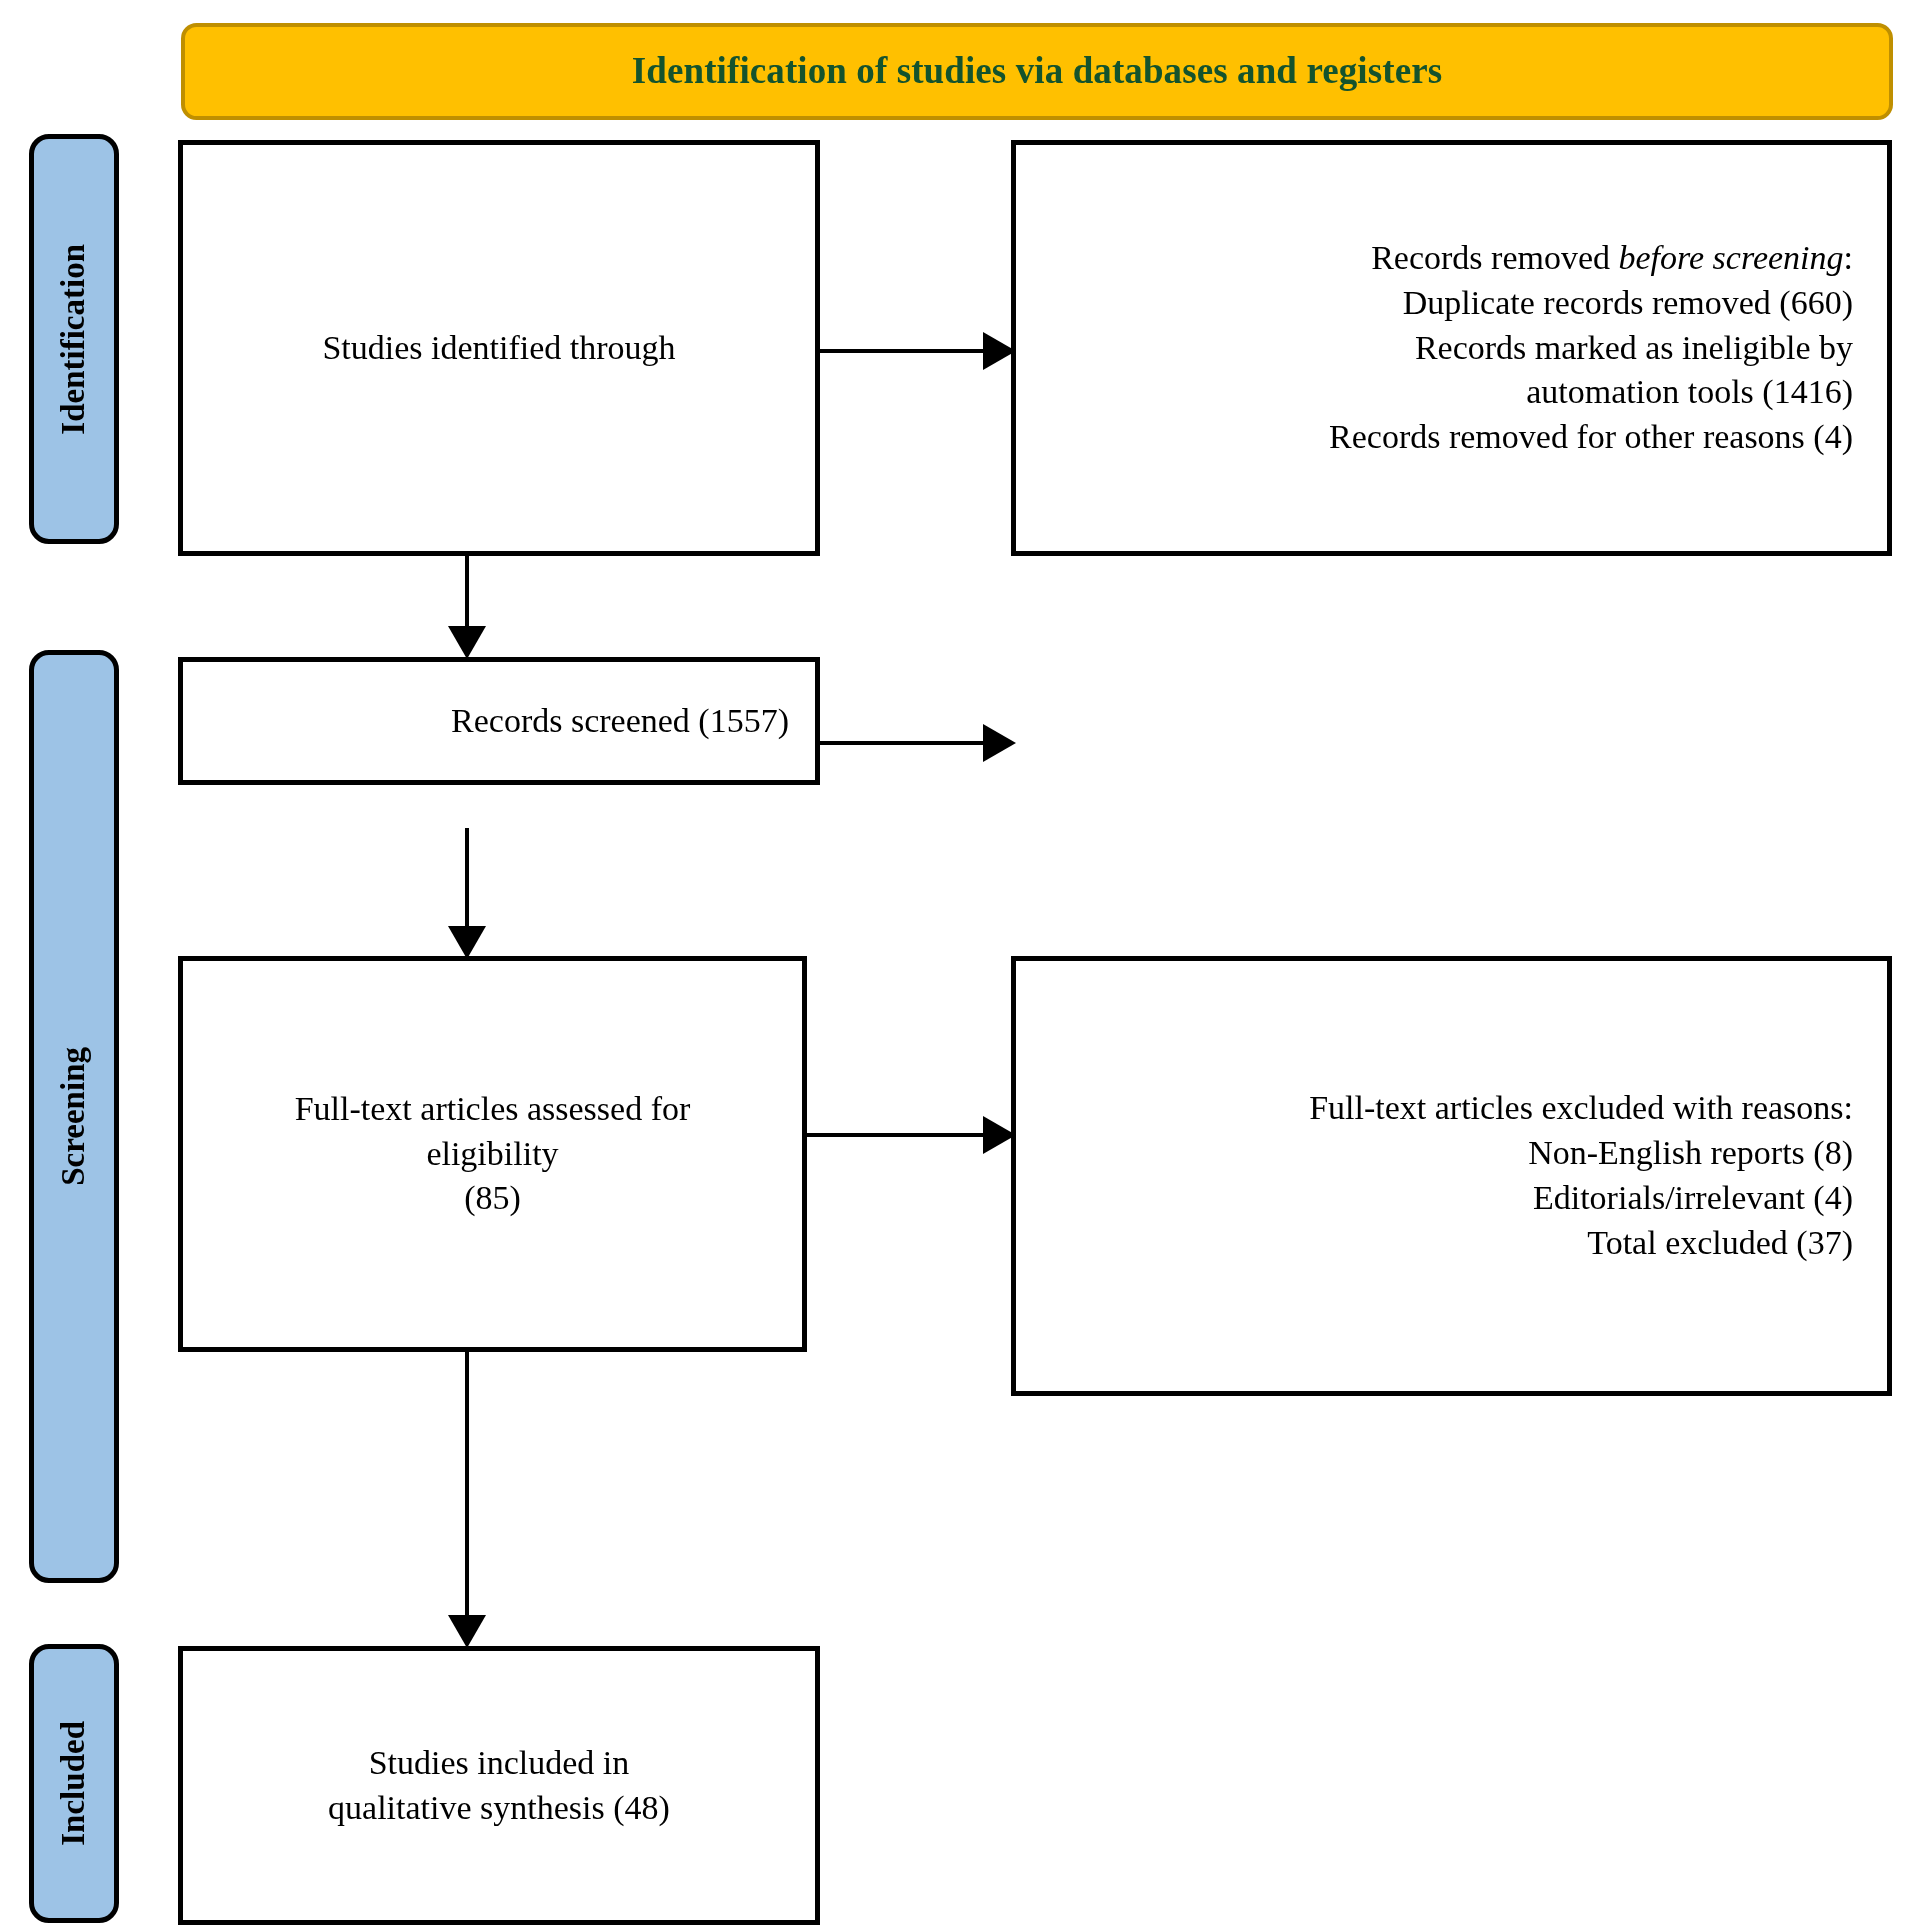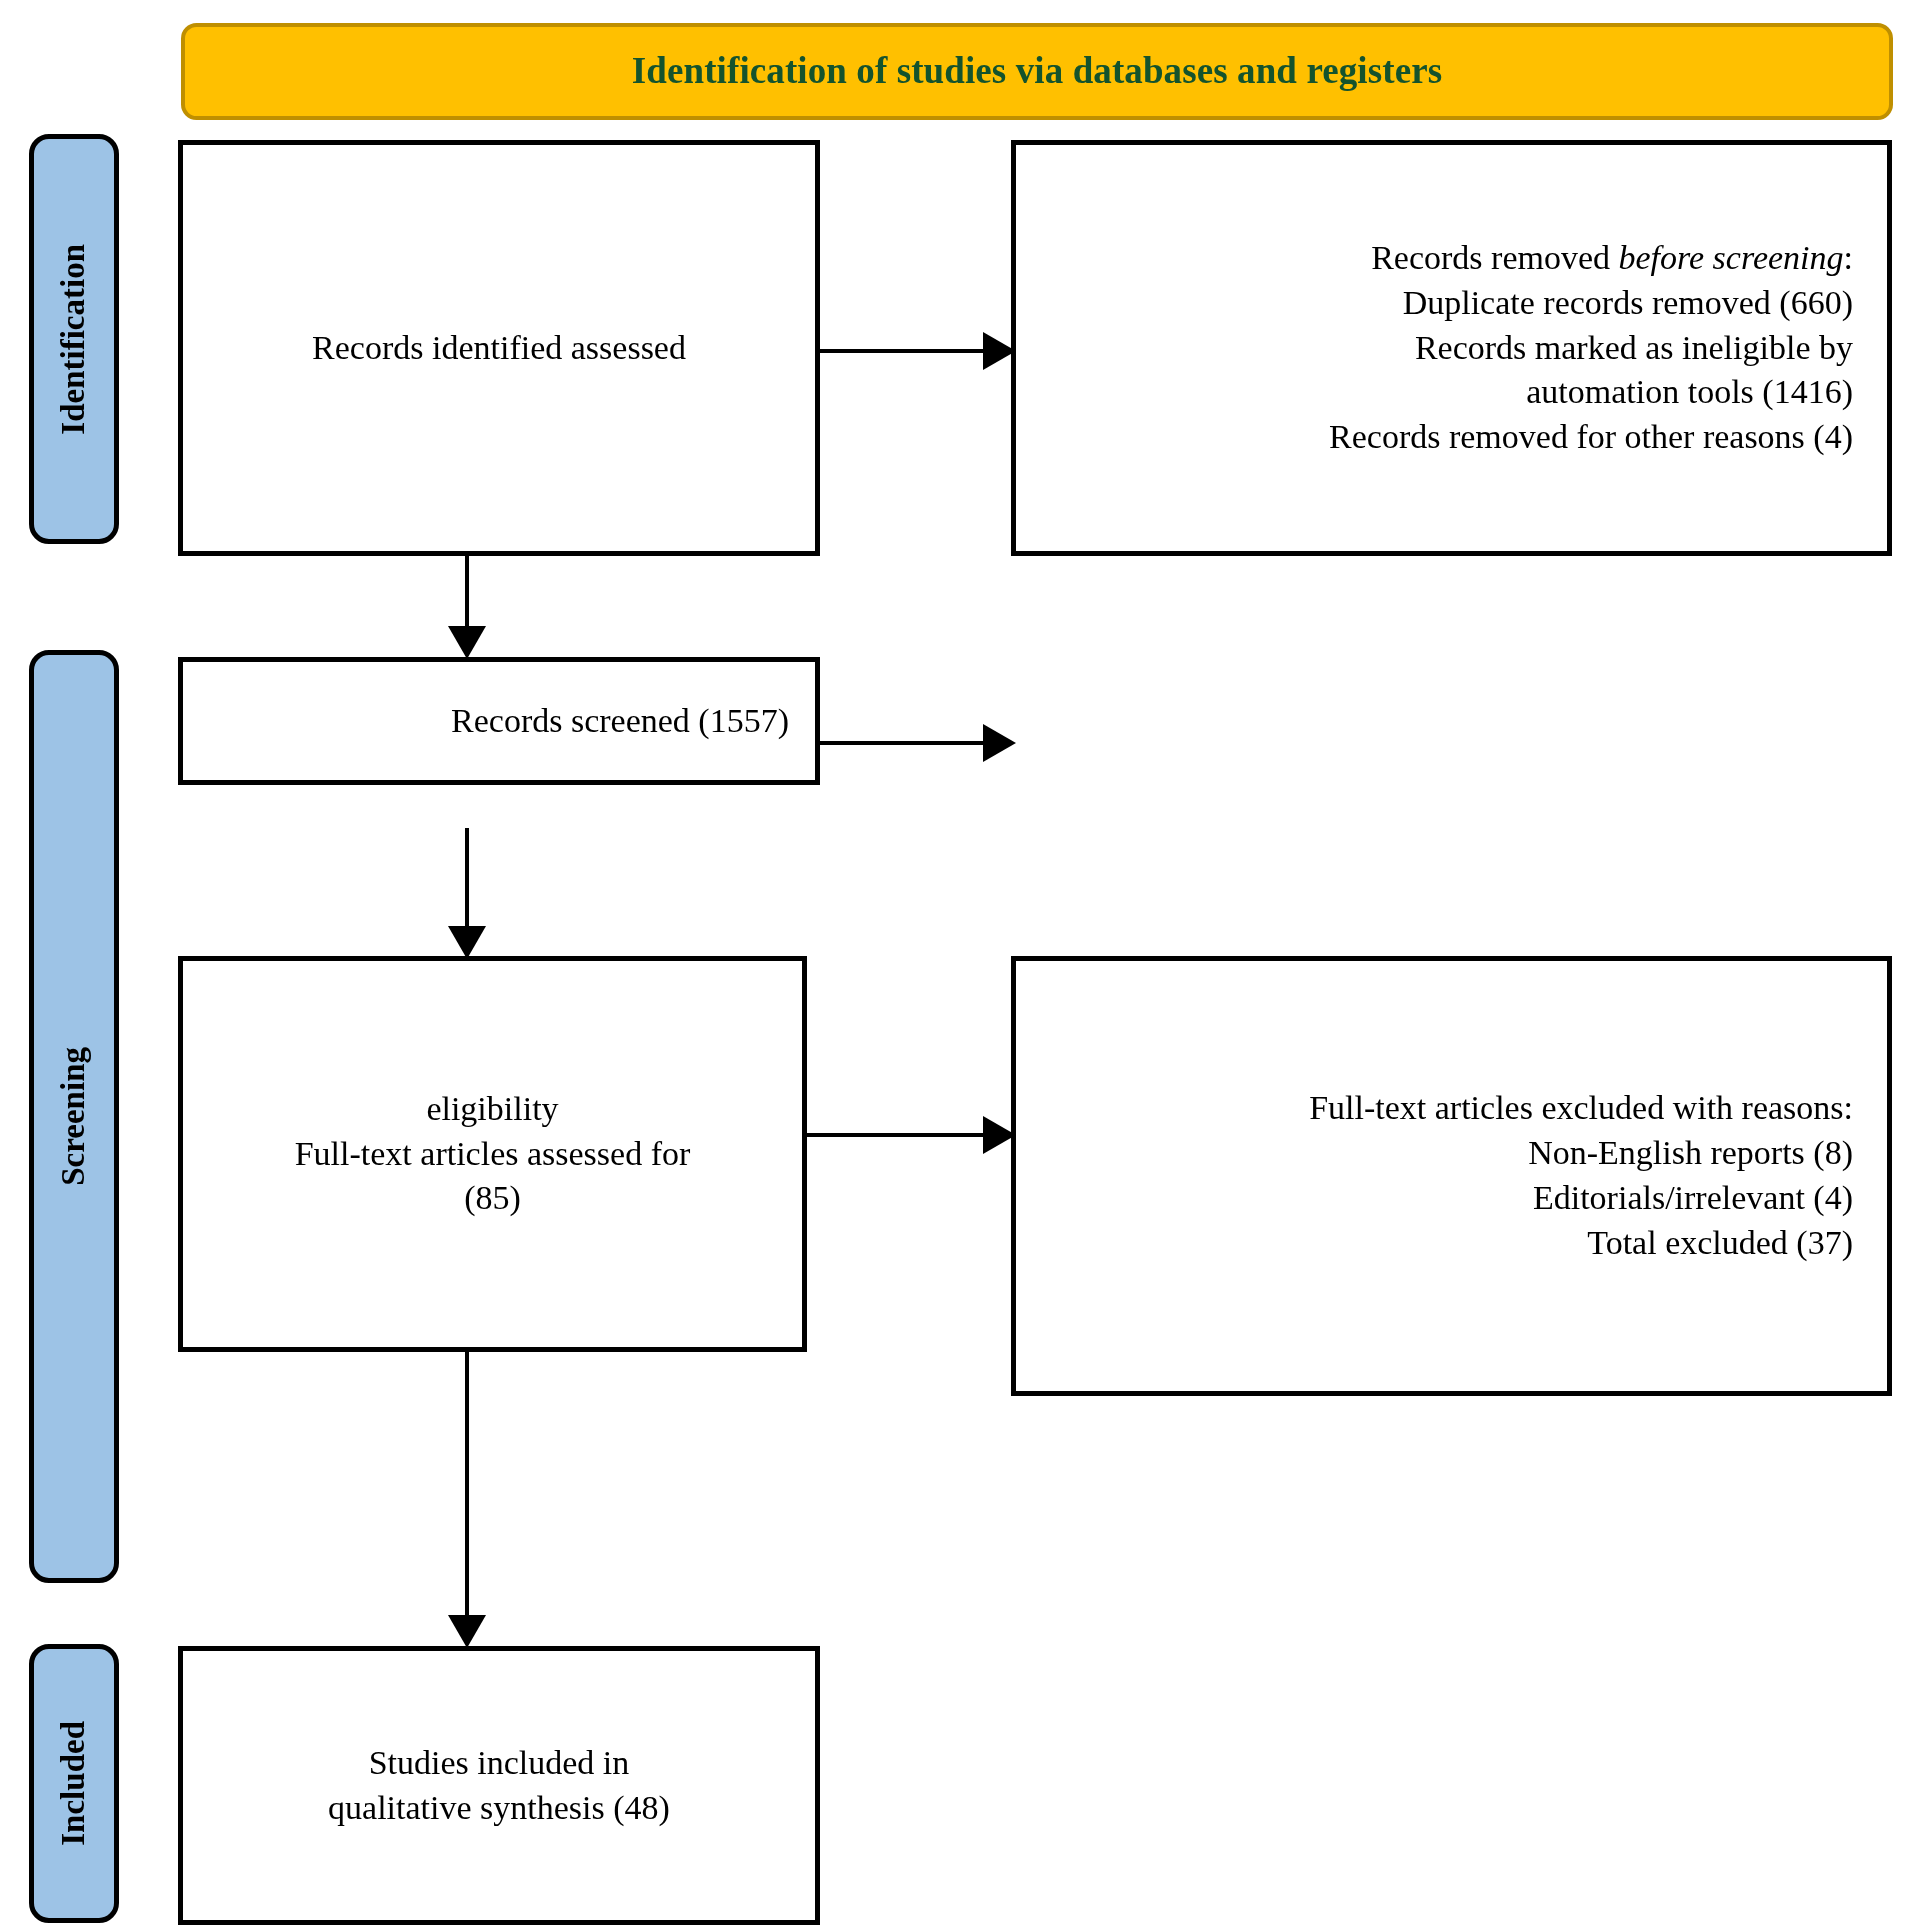--- a/index.html
+++ b/index.html
@@ -168,39 +168,39 @@
     <span class="phase-label">Identification</span>
   </div>
   <div class="phase" id="phase-screening">
     <span class="phase-label">Screening</span>
   </div>
   <div class="phase" id="phase-included">
     <span class="phase-label">Included</span>
   </div>
 
   <div class="box center" id="box-identified">
-    <div class="line">Records identified assessed</div>
+    <div class="line">Studies identified through</div>
   </div>
 
   <div class="box left" id="box-removed">
     <div class="line"><span>Records removed </span><span class="ital">before screening</span><span>:</span></div>
     <div class="line indent-1">Duplicate records removed (660)</div>
     <div class="line indent-1">Records marked as ineligible by</div>
     <div class="line">automation tools (1416)</div>
     <div class="line">Records removed for other reasons (4)</div>
   </div>
 
   <div class="box left" id="box-screened">
     <div class="line">Records screened (1557)</div>
   </div>
 
 
   <div class="box center" id="box-fulltext">
+    <div class="line">Full-text articles assessed for</div>
     <div class="line">eligibility</div>
-    <div class="line">Full-text articles assessed for</div>
     <div class="line">(85)</div>
   </div>
 
   <div class="box left" id="box-ftexcluded">
     <div class="line">Full-text articles excluded with reasons:</div>
     <div class="line indent-1">Non-English reports (8)</div>
     <div class="line indent-1">Editorials/irrelevant (4)</div>
     <div class="line indent-2">Total excluded (37)</div>
   </div>
 

